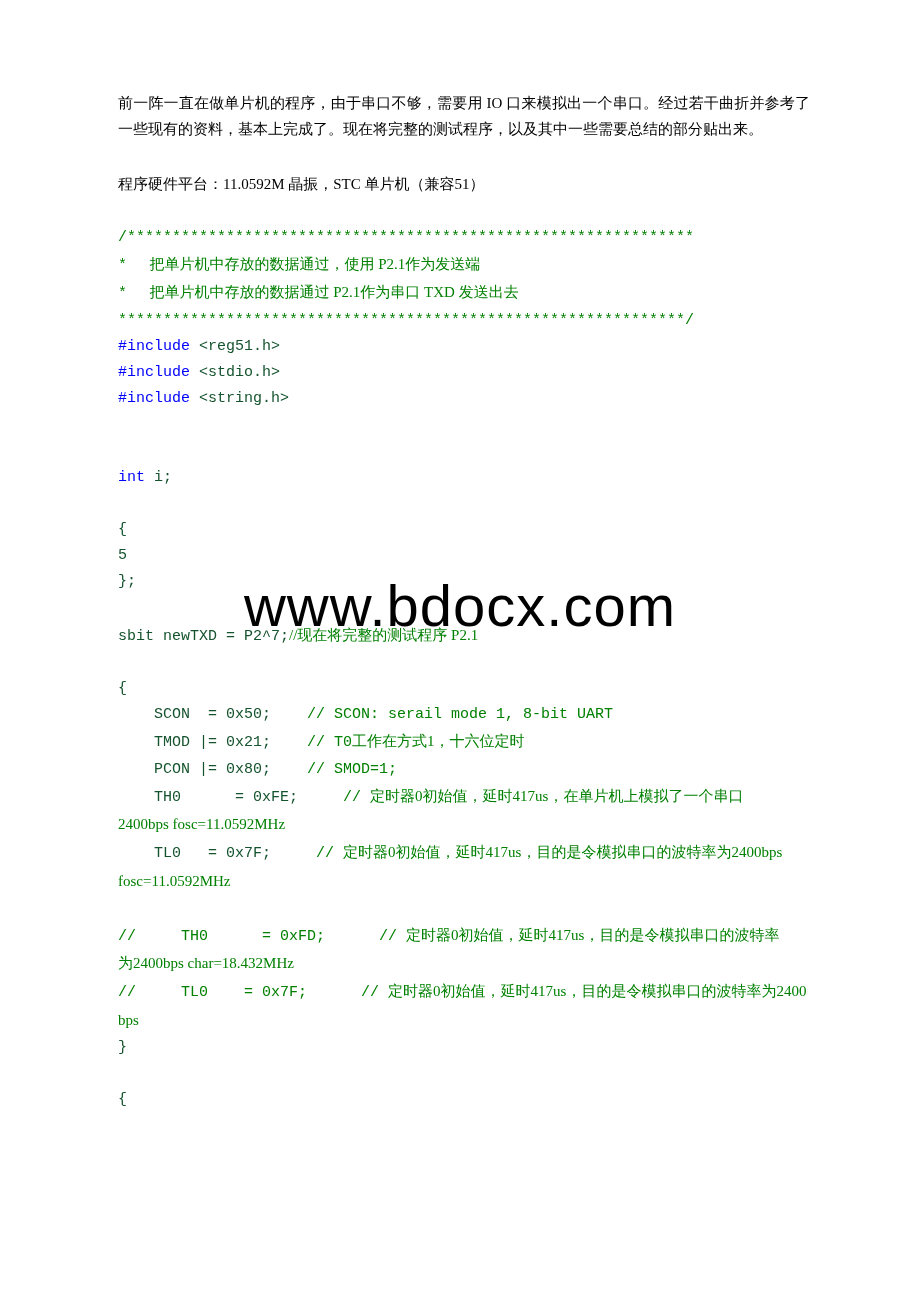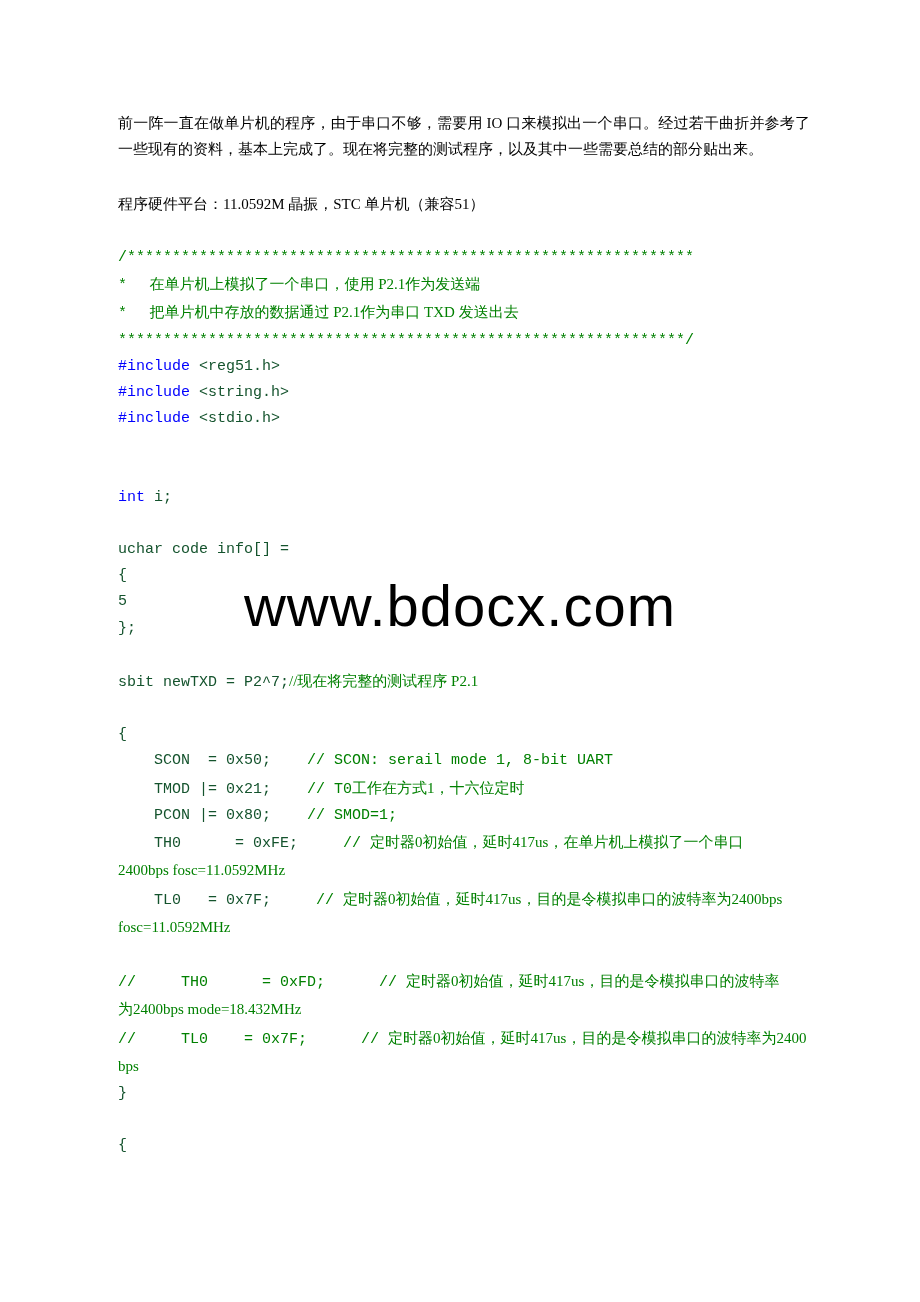--- a/index.html
+++ b/index.html
@@ -55,21 +55,20 @@
       color: #000000;
       font-family: Arial, sans-serif;
       letter-spacing: 1px;
       z-index: 0;
       pointer-events: none;
       font-weight: normal;
     }
     .content {
       position: relative;
       z-index: 1;
-      margin-top: 20px;
     }
     .spacer {
       height: 26px;
     }
   </style>
 </head>
 <body>
 
 <div class="watermark">www.bdocx.com</div>
 
@@ -77,38 +76,37 @@
 
   <div class="para">前一阵一直在做单片机的程序，由于串口不够，需要用 IO 口来模拟出一个串口。经过若干曲折并参考了一些现有的资料，基本上完成了。现在将完整的测试程序，以及其中一些需要总结的部分贴出来。</div>
 
   <div class="spacer"></div>
 
   <div class="para">程序硬件平台：11.0592M 晶振，STC 单片机（兼容51）</div>
 
   <div class="spacer"></div>
 
   <div class="code-line"><span class="comment-mono">/***************************************************************</span></div>
-  <div class="code-line"><span class="comment-mono">*</span><span class="comment">      在单片机上模拟了一个串口，使用 P2.1作为发送端</span></div>
+  <div class="code-line"><span class="comment-mono">*</span><span class="comment">      把单片机中存放的数据通过，使用 P2.1作为发送端</span></div>
   <div class="code-line"><span class="comment-mono">*</span><span class="comment">      把单片机中存放的数据通过 P2.1作为串口 TXD 发送出去</span></div>
   <div class="code-line"><span class="comment-mono">***************************************************************/</span></div>
 
   <div class="code-line"><span class="keyword">#include</span><span class="normal"> &lt;reg51.h&gt;</span></div>
+  <div class="code-line"><span class="keyword">#include</span><span class="normal"> &lt;stdio.h&gt;</span></div>
   <div class="code-line"><span class="keyword">#include</span><span class="normal"> &lt;string.h&gt;</span></div>
-  <div class="code-line"><span class="keyword">#include</span><span class="normal"> &lt;stdio.h&gt;</span></div>
 
   <div class="spacer"></div>
 
 
   <div class="spacer"></div>
 
   <div class="code-line"><span class="keyword">int</span><span class="normal"> i;</span></div>
 
   <div class="spacer"></div>
 
-  <div class="code-line"><span class="normal">uchar code info[] =</span></div>
   <div class="code-line"><span class="normal">{</span></div>
   <div class="code-line"><span class="normal">5</span></div>
   <div class="code-line"><span class="normal">};</span></div>
 
   <div class="spacer"></div>
 
   <div class="code-line"><span class="normal">sbit newTXD = P2^7;</span><span class="comment">//现在将完整的测试程序 P2.1</span></div>
 
   <div class="spacer"></div>
 
@@ -117,21 +115,21 @@
   <div class="code-line"><span class="normal">    TMOD |= 0x21;    </span><span class="comment-mono">// T0</span><span class="comment">工作在方式1，十六位定时</span></div>
   <div class="code-line"><span class="normal">    PCON |= 0x80;    </span><span class="comment-mono">// SMOD=1;</span></div>
   <div class="code-line"><span class="normal">    TH0      = 0xFE;     </span><span class="comment-mono">// </span><span class="comment">定时器0初始值，延时417us，在单片机上模拟了一个串口</span></div>
   <div class="code-line"><span class="comment">2400bps fosc=11.0592MHz</span></div>
   <div class="code-line"><span class="normal">    TL0   = 0x7F;     </span><span class="comment-mono">// </span><span class="comment">定时器0初始值，延时417us，目的是令模拟串口的波特率为2400bps</span></div>
   <div class="code-line"><span class="comment">fosc=11.0592MHz</span></div>
 
   <div class="spacer"></div>
 
   <div class="code-line"><span class="comment-mono">//     TH0      = 0xFD;      // </span><span class="comment">定时器0初始值，延时417us，目的是令模拟串口的波特率</span></div>
-  <div class="code-line"><span class="comment">为2400bps mode=18.432MHz</span></div>
+  <div class="code-line"><span class="comment">为2400bps char=18.432MHz</span></div>
   <div class="code-line"><span class="comment-mono">//     TL0    = 0x7F;      // </span><span class="comment">定时器0初始值，延时417us，目的是令模拟串口的波特率为2400bps</span></div>
   <div class="code-line"><span class="normal">}</span></div>
 
   <div class="spacer"></div>
 
   <div class="code-line"><span class="normal">{</span></div>
 
 </div>
 
 </body></html>

